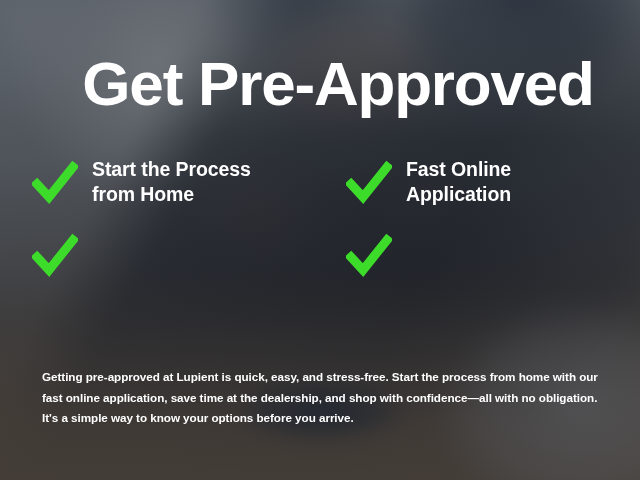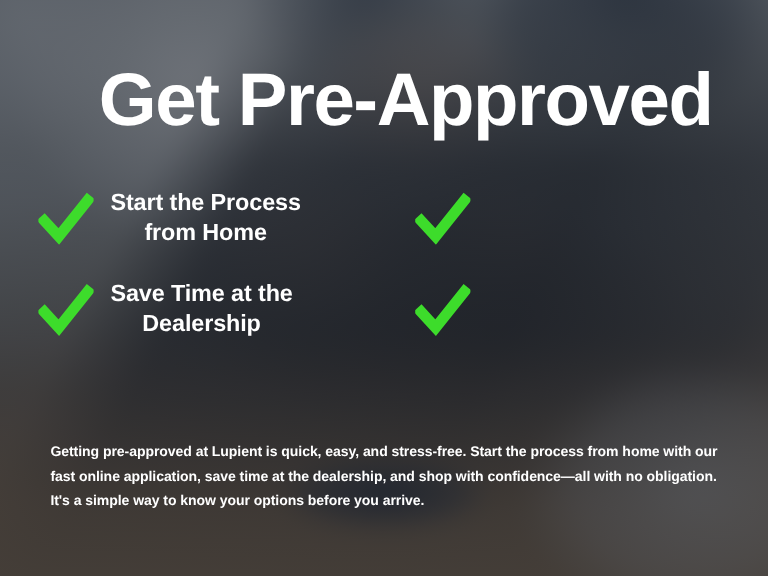--- a/index.html
+++ b/index.html
@@ -180,21 +180,21 @@
   .check svg { display: block; width: 100%; height: 100%; }
 
   .feature-label {
     color: #ffffff;
     font-size: 19.5px;
     line-height: 1.28;
     font-weight: 700;
     letter-spacing: -0.1px;
     white-space: pre-line;
   }
-  .feature-label.centered { text-align: center; }
+  .feature-label.centered { text-align: left; }
   .feature-label.leftal   { text-align: left; }
 
   .blurb {
     position: absolute;
     left: 50%;
     transform: translateX(-50%);
     top: 355px;
     width: 556px;
     text-align: left;
     color: #ffffff;
@@ -239,30 +239,30 @@
         <span class="feature-label centered">Start the Process
 from Home</span>
       </div>
 
       <div class="feature align-right">
         <span class="check">
           <svg viewBox="0 0 46 44" xmlns="http://www.w3.org/2000/svg">
             <path d="M5 24 L17 37 L41 7" fill="none" stroke="#3ddc2b" stroke-width="9" stroke-linecap="square" stroke-linejoin="miter"></path>
           </svg>
         </span>
+        <span class="feature-label leftal">Fast Online
+Application</span>
       </div>
 
       <div class="feature align-left">
         <span class="check">
           <svg viewBox="0 0 46 44" xmlns="http://www.w3.org/2000/svg">
             <path d="M5 24 L17 37 L41 7" fill="none" stroke="#3ddc2b" stroke-width="9" stroke-linecap="square" stroke-linejoin="miter"></path>
           </svg>
         </span>
-        <span class="feature-label centered">Save Time at the
-Dealership</span>
       </div>
 
       <div class="feature align-right">
         <span class="check">
           <svg viewBox="0 0 46 44" xmlns="http://www.w3.org/2000/svg">
             <path d="M5 24 L17 37 L41 7" fill="none" stroke="#3ddc2b" stroke-width="9" stroke-linecap="square" stroke-linejoin="miter"></path>
           </svg>
         </span>
       </div>
 

